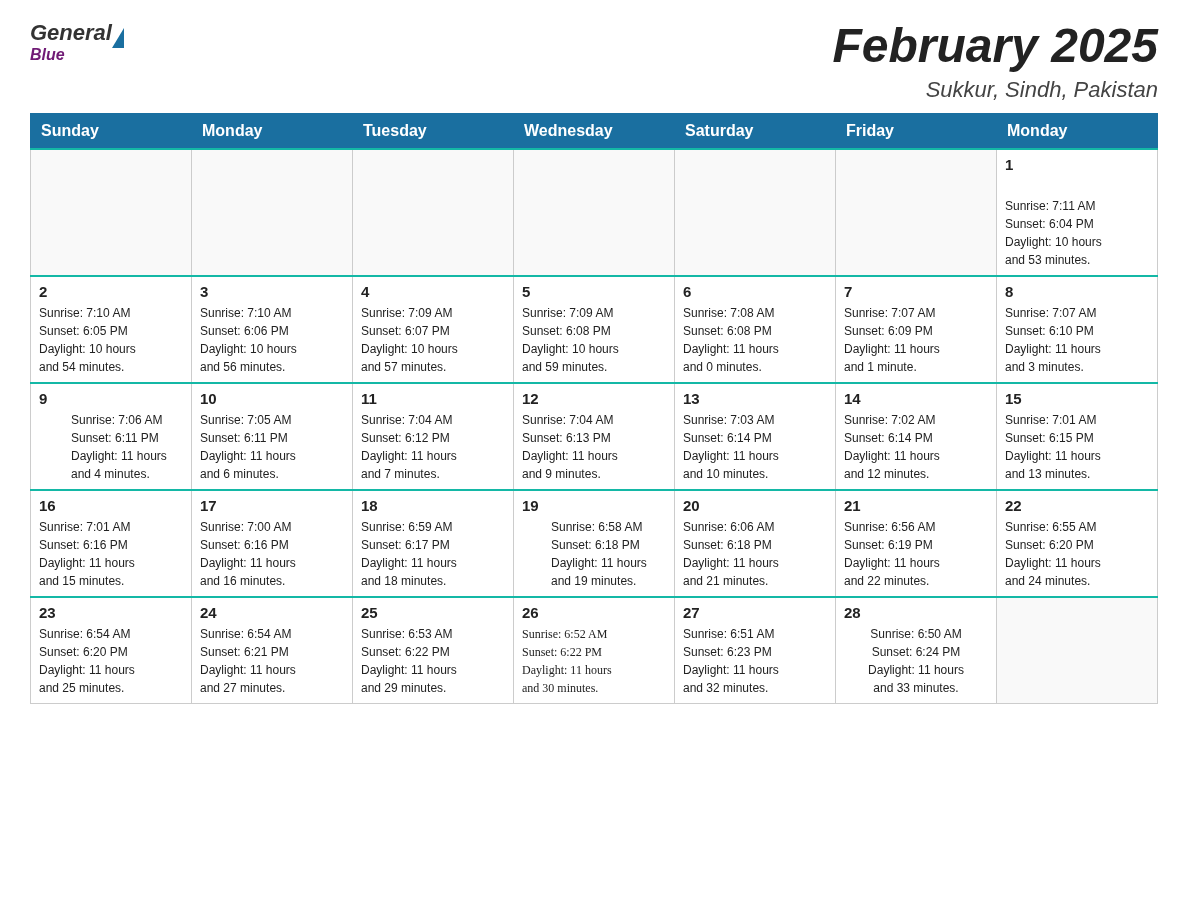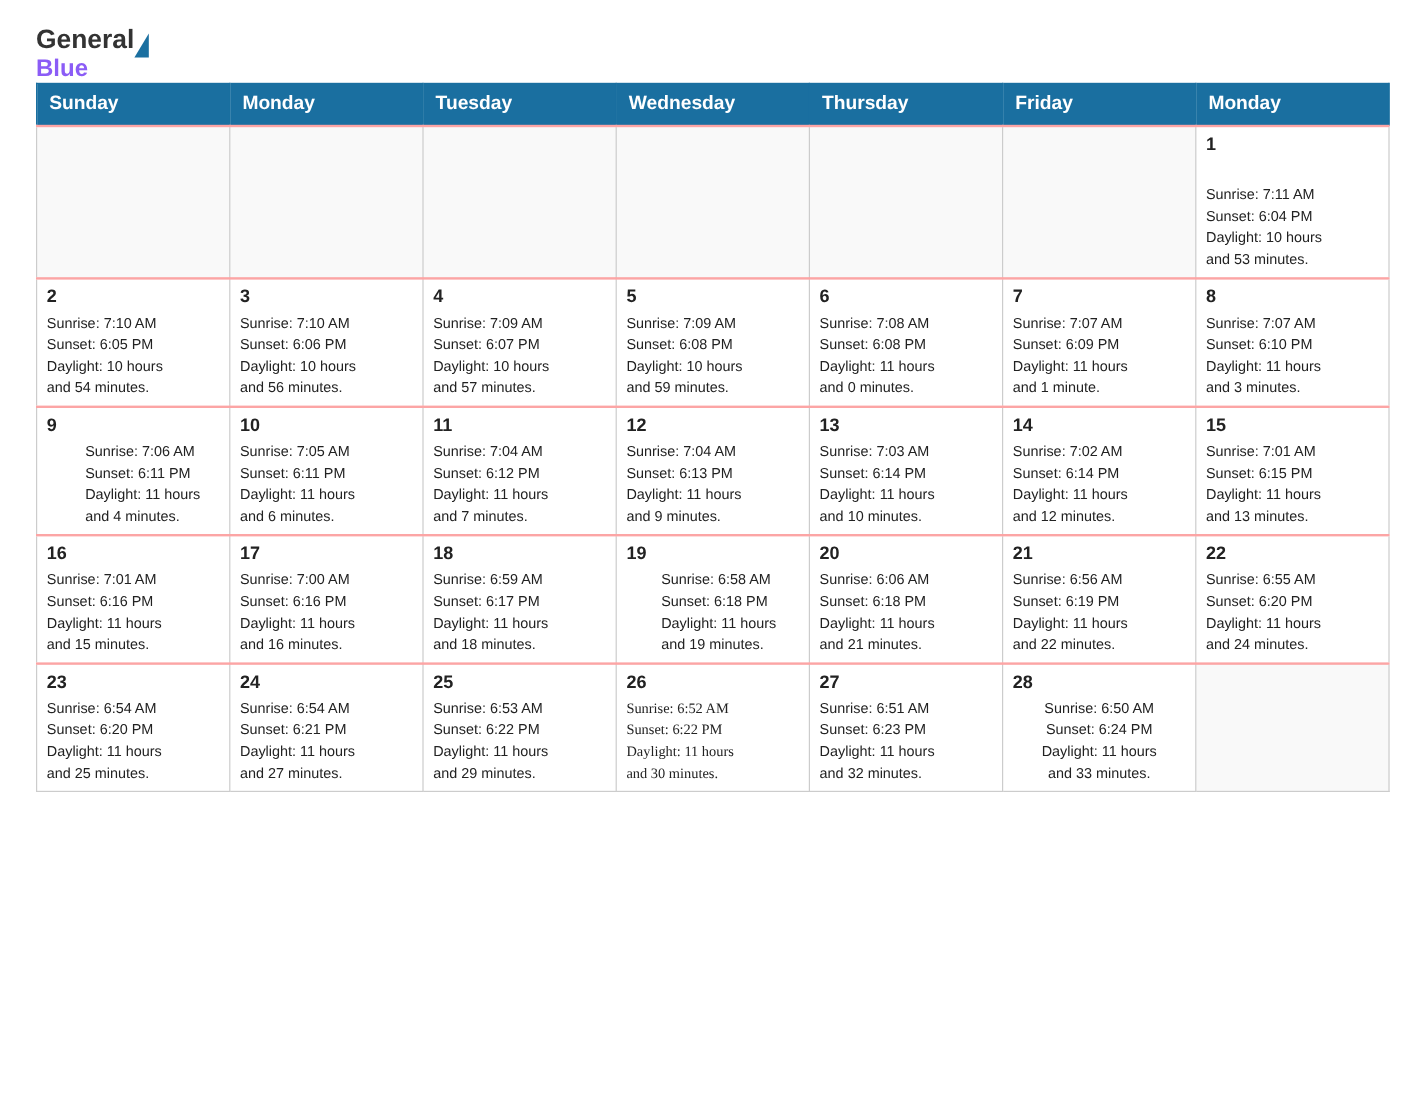--- a/index.html
+++ b/index.html
@@ -7,39 +7,40 @@
       font-family: Arial, Helvetica, sans-serif;
       background: #fff;
       padding: 20px 30px;
       width: 1188px;
       min-height: 918px;
     }
     .header {
       display: flex;
       justify-content: space-between;
       align-items: flex-start;
-      margin-bottom: 0;
+      margin-bottom: 10px;
+      font-style: italic;
     }
     .logo-text-general {
       font-size: 22px;
       font-weight: bold;
       color: #333;
     }
     .logo-triangle {
       width: 0;
       height: 0;
       border-left: 12px solid transparent;
       border-bottom: 20px solid #1a6fa0;
       display: inline-block;
       margin-bottom: -2px;
     }
     .logo-blue {
-      font-size: 20px;
-      font-weight: bold;
-      color: #8b5cf6;
+      font-size: 16px;
+      font-weight: bold;
+      color: #701a75;
     }
     .logo-wrapper {
       display: flex;
       flex-direction: column;
       align-items: flex-start;
     }
     .logo-row1 {
       display: flex;
       align-items: flex-end;
     }
@@ -75,21 +76,21 @@
     .calendar td {
       vertical-align: top;
       padding: 6px 8px;
       border: 1px solid #ccc;
       width: calc(100% / 7);
       min-height: 110px;
       font-size: 12.5px;
       color: #222;
     }
     .calendar tr {
-      border-bottom: 2px solid #fca5a5;
+      border-bottom: 2px solid #14b8a6;
     }
     .day-number {
       font-size: 15px;
       font-weight: bold;
       margin-bottom: 4px;
       display: block;
     }
     .day-info {
       font-size: 12px;
       line-height: 1.5;
@@ -106,30 +107,34 @@
 <body>
 
 <div class="header">
   <div class="logo-wrapper">
     <div class="logo-row1">
       <span class="logo-text-general">General</span>
       <span class="logo-triangle"></span>
     </div>
     <span class="logo-blue">Blue</span>
   </div>
+  <div class="title-block">
+    <h1>February 2025</h1>
+    <h2>Sukkur, Sindh, Pakistan</h2>
+  </div>
 </div>
 
 <table class="calendar">
   <thead>
     <tr>
     <th>Sunday</th>
         <th>Monday</th>
         <th>Tuesday</th>
         <th>Wednesday</th>
-        <th>Thursday</th>
+        <th>Saturday</th>
         <th>Friday</th>
         <th>Monday</th>
       </tr>
   </thead>
   <tbody id="calendar-body">
   <tr>
         <td class="empty-cell"></td>
         <td class="empty-cell"></td>
         <td class="empty-cell"></td>
         <td class="empty-cell"></td>

